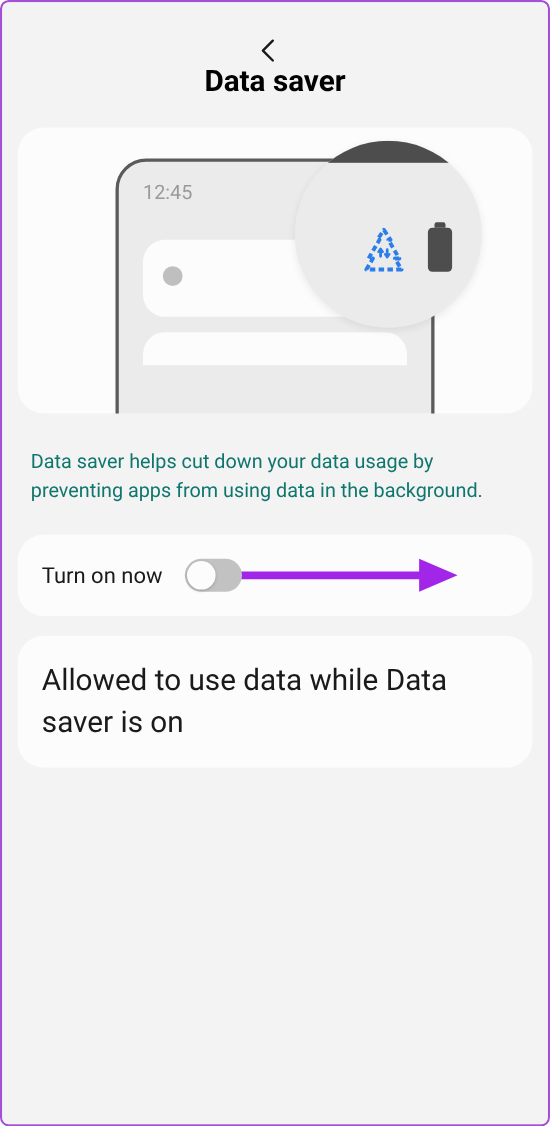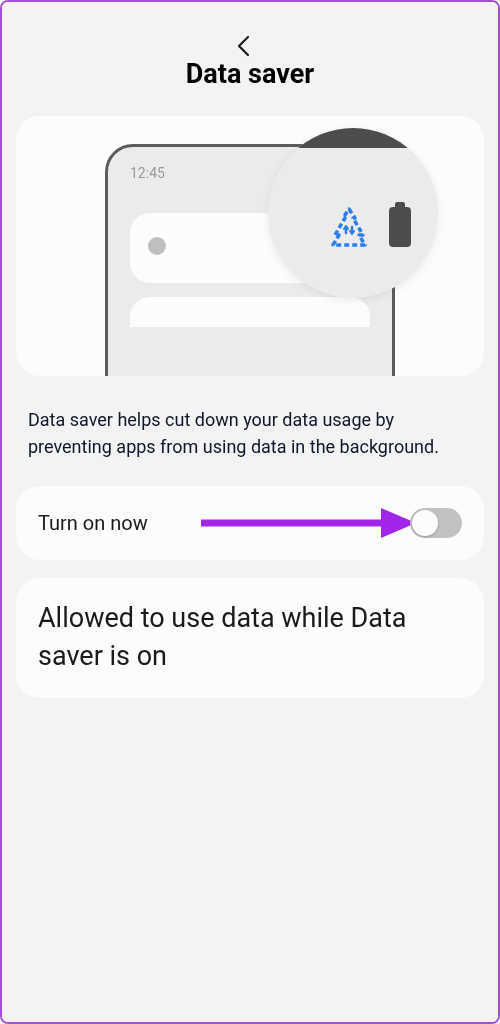--- a/index.html
+++ b/index.html
@@ -58,21 +58,21 @@
     .phone-frame {
       width: 290px;
       height: 300px;
       background: #ebebeb;
       border: 3px solid #5b5b5b;
       border-radius: 28px 28px 0 0;
       position: relative;
       padding: 16px 22px;
     }
     .phone-time {
-      font-size: 14px;
+      font-size: 18px;
       color: #9a9a9a;
       font-weight: 400;
       margin-top: 2px;
     }
     .phone-inner-card {
       background: #fcfcfc;
       border-radius: 20px;
       height: 70px;
       margin-top: 32px;
       padding: 24px 18px;
@@ -133,29 +133,28 @@
       transform: translateX(-50%);
       width: 10px;
       height: 5px;
       background: #4d4d4d;
       border-radius: 2px 2px 0 0;
     }
     .description {
       padding: 30px 12px 26px 12px;
       font-size: 18px;
       line-height: 1.5;
-      color: #0f172a;
+      color: #0f766e;
     }
     .toggle-card {
       background: #fcfcfc;
       border-radius: 24px;
       padding: 22px 22px;
       display: flex;
       align-items: center;
-      justify-content: space-between;
       position: relative;
       margin-bottom: 18px;
       gap: 20px;
     }
     .toggle-label {
       font-size: 20px;
       color: #1a1a1a;
       font-weight: 400;
     }
     .toggle-switch {

